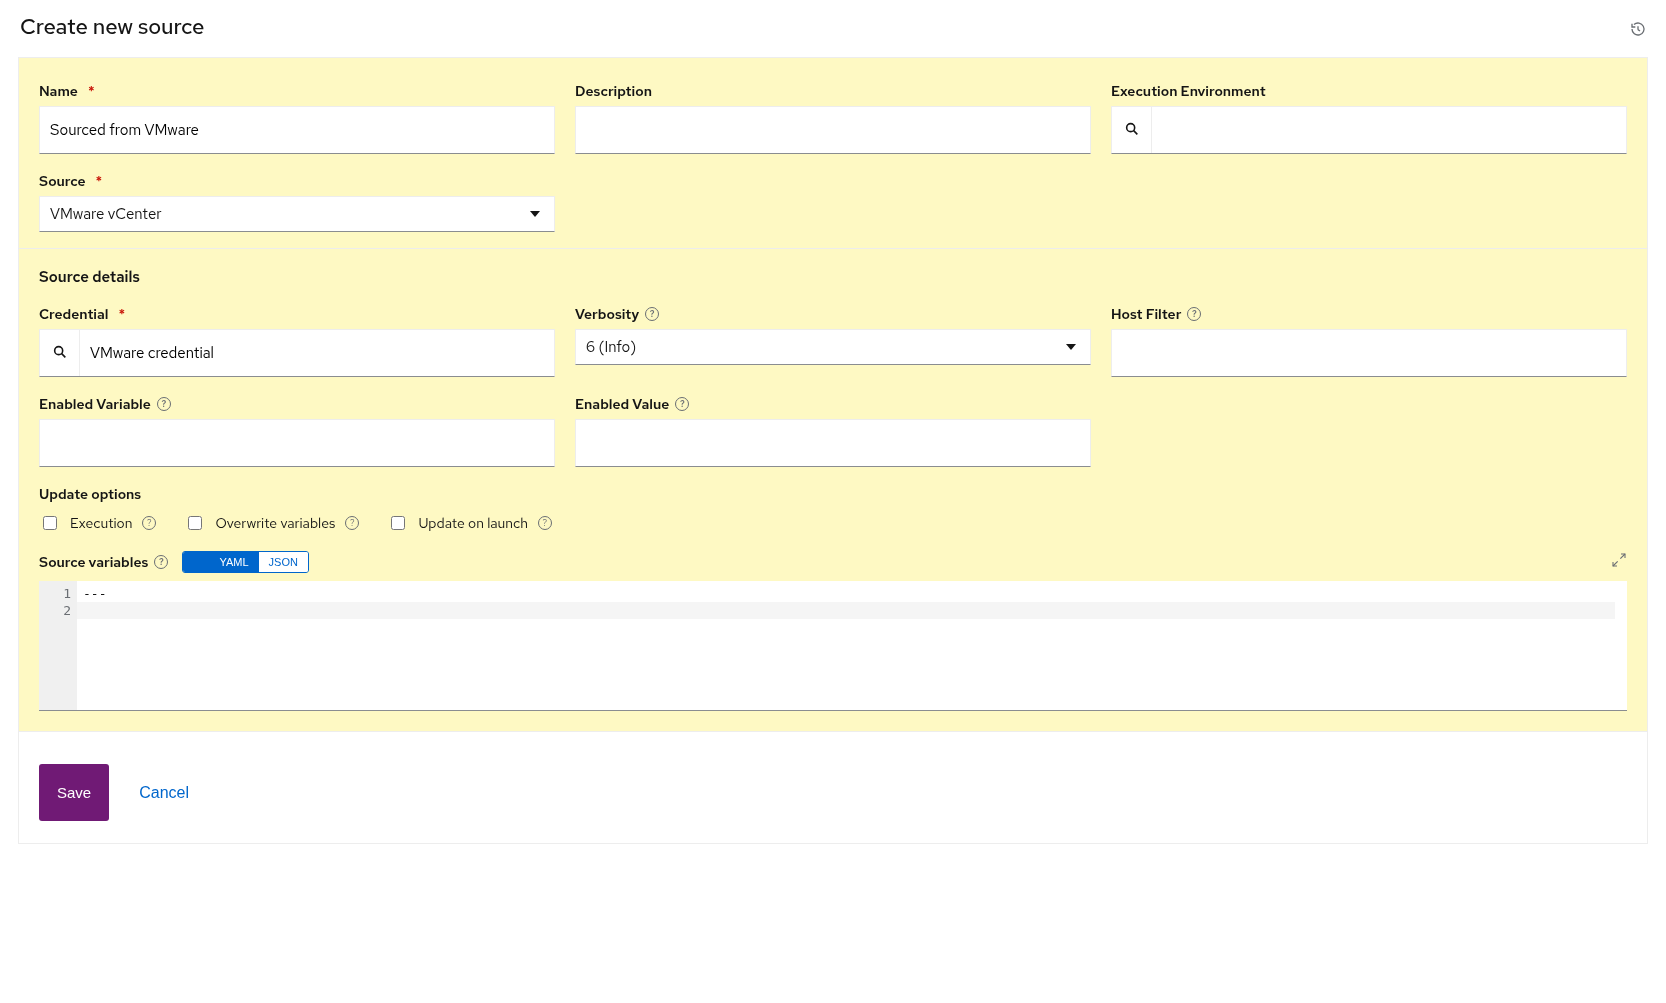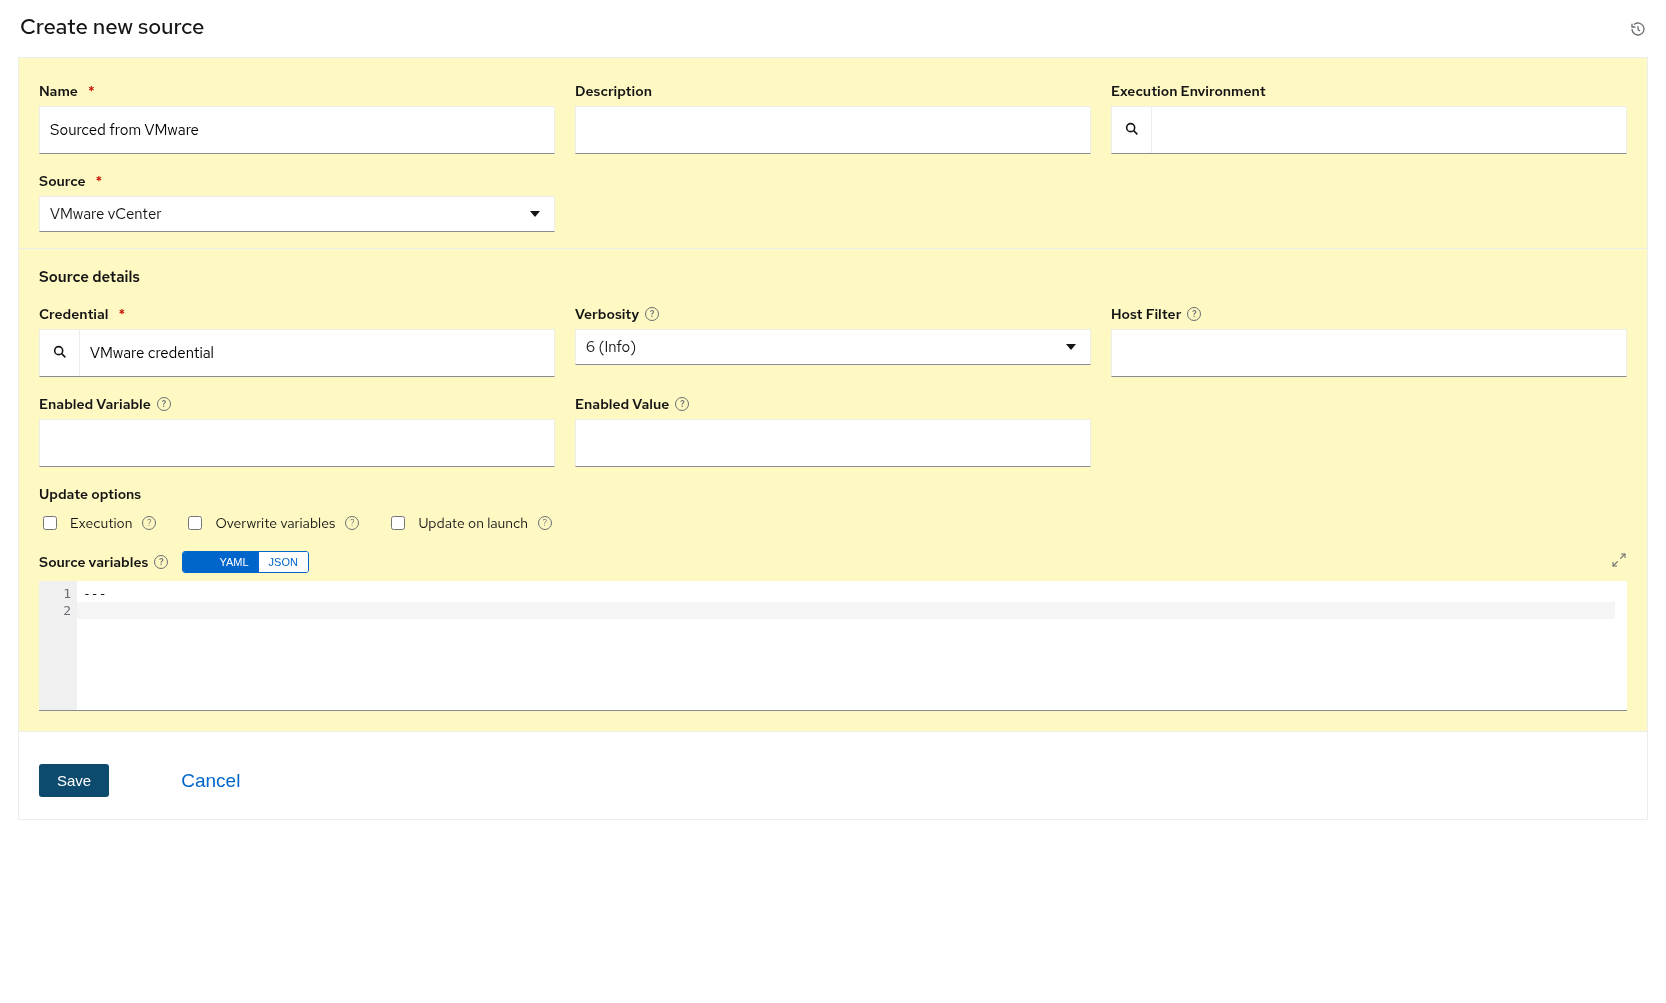--- a/index.html
+++ b/index.html
@@ -166,35 +166,34 @@
     color: #6a6e73;
     padding: 4px 6px 0 0;
     user-select: none;
   }
   .gutter div { height: 17px; line-height: 17px; }
   .code-lines { padding: 4px 6px 0 6px; flex: 1;}
   .code-lines div { height: 17px; line-height: 17px; }
   .code-lines div:nth-child(2) { background: #f5f5f5; width:100%; margin-left:-6px; padding-left:6px;}
   .btn-row { display: flex; gap: 24px; align-items: center;}
   .btn-primary {
-    background: #0c4a6e;
+    background: #701a75;
     color: #fff;
     border: 0;
-    padding: 8px 18px;
+    padding: 20px 18px;
     font-size: 15px;
     border-radius: 3px;
     cursor: pointer;
   }
   .btn-link {
     background: transparent;
     border: 0;
     color: #06c;
-    font-size: 19px;
-    cursor: pointer;
-    margin-left: 42px;
+    font-size: 16px;
+    cursor: pointer;
   }
   svg.icon-svg { width: 16px; height: 16px; }
 </style>
 </head>
 <body>
 
 <div class="page">
   <div class="page-header">
     <div class="page-title">Create new source</div>
     <div class="history-icon">

